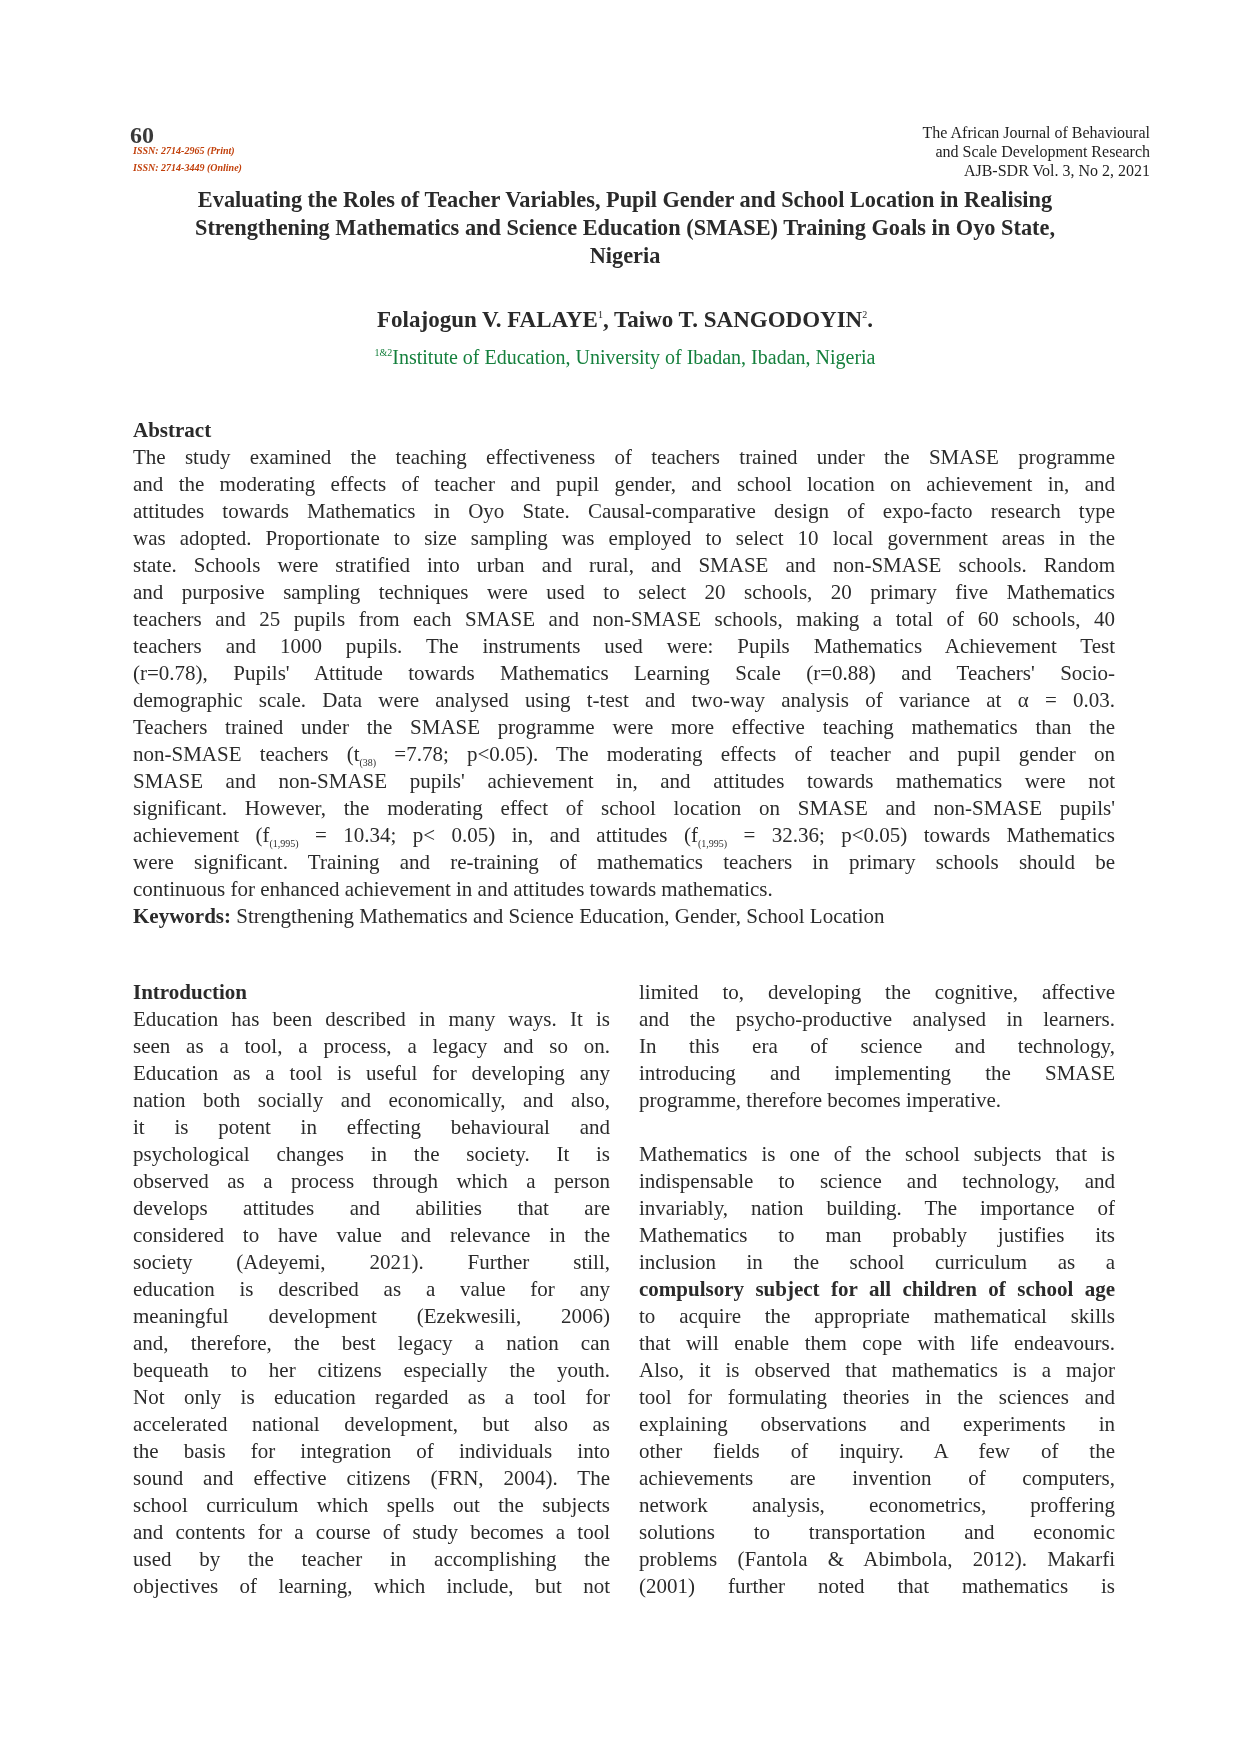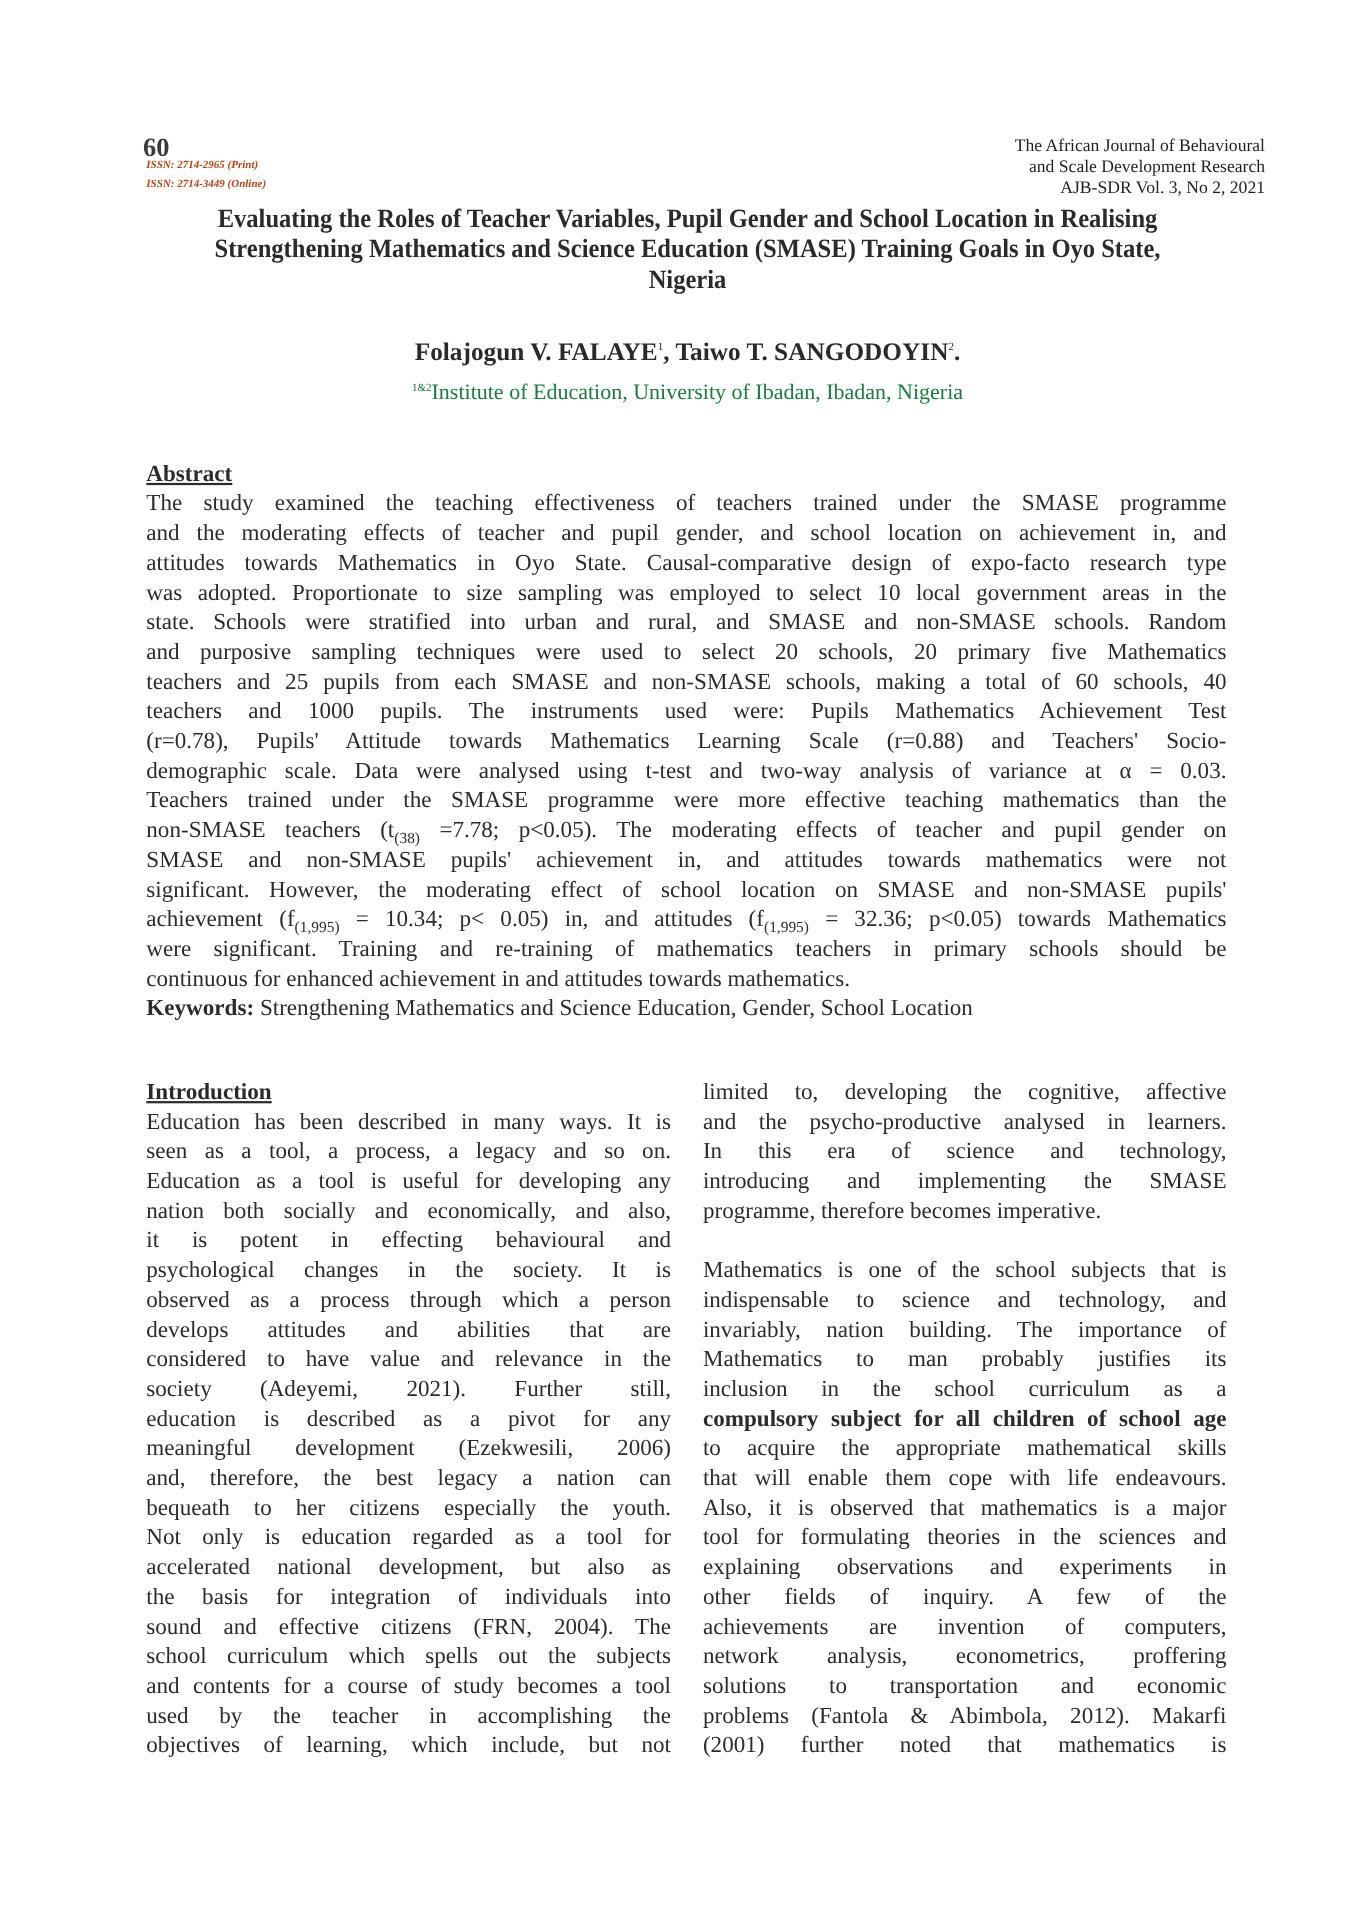--- a/index.html
+++ b/index.html
@@ -7,28 +7,28 @@
            font-family: "Liberation Serif", "DejaVu Serif", serif; color: #2b2b2b; }
     .abs { position: absolute; }
     .page-num { left: 130px; top: 123px; font-size: 24px; font-weight: bold; color: #3a3a3a; line-height: 1; }
     .issn { left: 133px; font-size: 10px; font-weight: bold; color: #c2410c; line-height: 1; font-style: italic; }
     .journal { right: 91px; font-size: 16px; color: #1f1f1f; line-height: 1; text-align: right; white-space: nowrap; }
     .title { left: 130px; width: 990px; text-align: center; font-size: 24px; font-weight: bold;
              color: #2a2a2a; line-height: 28px; transform: scaleX(0.93); transform-origin: center; }
     .authors { left: 130px; width: 990px; text-align: center; font-size: 23px; font-weight: bold; color: #2a2a2a; line-height: 1; }
     .authors sup, .affil sup { font-size: 10px; vertical-align: super; font-weight: normal; }
     .affil { left: 130px; width: 990px; text-align: center; font-size: 20px; color: #15803d; line-height: 1; }
-    .heading { font-size: 21px; font-weight: bold; color: #2a2a2a; line-height: 1; text-decoration: underline; }
+    .heading { font-size: 21px; font-weight: bold; color: #2a2a2a; line-height: 1; }
     .line { font-size: 21px; line-height: 1; white-space: nowrap; color: #2b2b2b;
             text-align: justify; text-align-last: justify; }
     .line.last { text-align-last: left; }
     .abs-line { left: 133px; width: 982px; }
     .col-left { left: 133px; width: 477px; }
     .col-right { left: 639px; width: 476px; }
-    .sub { font-size: 14px; vertical-align: sub; }
+    .sub { font-size: 10px; vertical-align: sub; }
     b.kw { font-weight: bold; }
   </style>
 </head>
 <body>
 
 <div class="abs page-num">60</div>
 <div class="abs issn" style="top:146px;">ISSN: 2714-2965 (Print)</div>
 <div class="abs issn" style="top:163px;">ISSN: 2714-3449 (Online)</div>
 <div class="abs journal" style="top:125px;">The African Journal of Behavioural</div>
 <div class="abs journal" style="top:144px;">and Scale Development Research</div>
@@ -74,21 +74,21 @@
   <div class="abs line col-left" style="top:1009px;">Education has been described in many ways. It is</div>
   <div class="abs line col-left" style="top:1036px;">seen as a tool, a process, a legacy and so on.</div>
   <div class="abs line col-left" style="top:1063px;">Education as a tool is useful for developing any</div>
   <div class="abs line col-left" style="top:1090px;">nation both socially and economically, and also,</div>
   <div class="abs line col-left" style="top:1117px;">it is potent in effecting behavioural and</div>
   <div class="abs line col-left" style="top:1144px;">psychological changes in the society. It is</div>
   <div class="abs line col-left" style="top:1171px;">observed as a process through which a person</div>
   <div class="abs line col-left" style="top:1198px;">develops attitudes and abilities that are</div>
   <div class="abs line col-left" style="top:1225px;">considered to have value and relevance in the</div>
   <div class="abs line col-left" style="top:1252px;">society (Adeyemi, 2021). Further still,</div>
-  <div class="abs line col-left" style="top:1279px;">education is described as a pivot for any</div>
+  <div class="abs line col-left" style="top:1279px;">education is described as a value for any</div>
   <div class="abs line col-left" style="top:1306px;">meaningful development (Ezekwesili, 2006)</div>
   <div class="abs line col-left" style="top:1333px;">and, therefore, the best legacy a nation can</div>
   <div class="abs line col-left" style="top:1360px;">bequeath to her citizens especially the youth.</div>
   <div class="abs line col-left" style="top:1387px;">Not only is education regarded as a tool for</div>
   <div class="abs line col-left" style="top:1414px;">accelerated national development, but also as</div>
   <div class="abs line col-left" style="top:1441px;">the basis for integration of individuals into</div>
   <div class="abs line col-left" style="top:1468px;">sound and effective citizens (FRN, 2004). The</div>
   <div class="abs line col-left" style="top:1495px;">school curriculum which spells out the subjects</div>
   <div class="abs line col-left" style="top:1522px;">and contents for a course of study becomes a tool</div>
   <div class="abs line col-left" style="top:1549px;">used by the teacher in accomplishing the</div>

